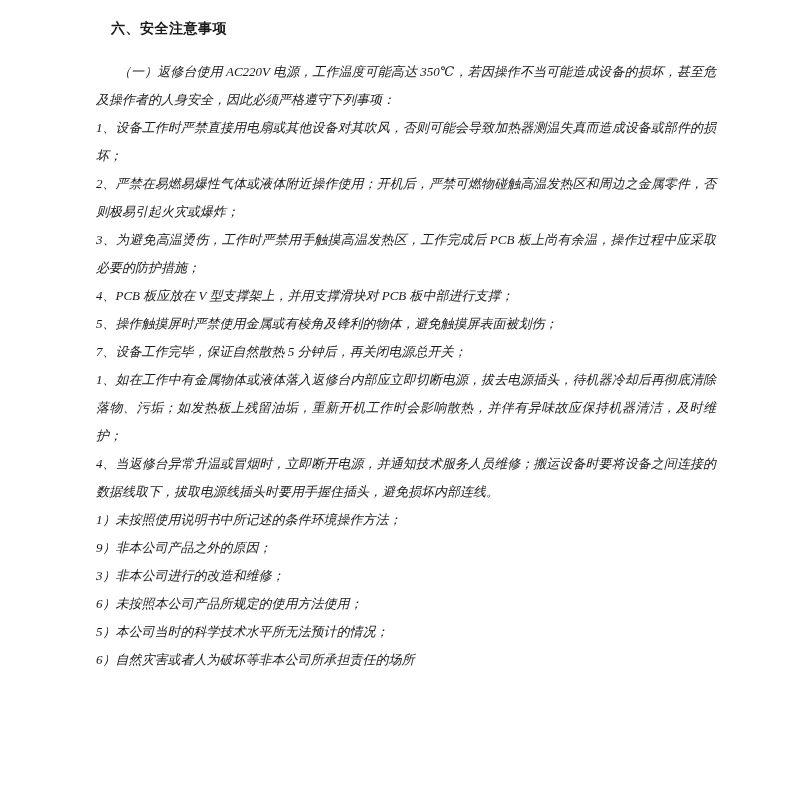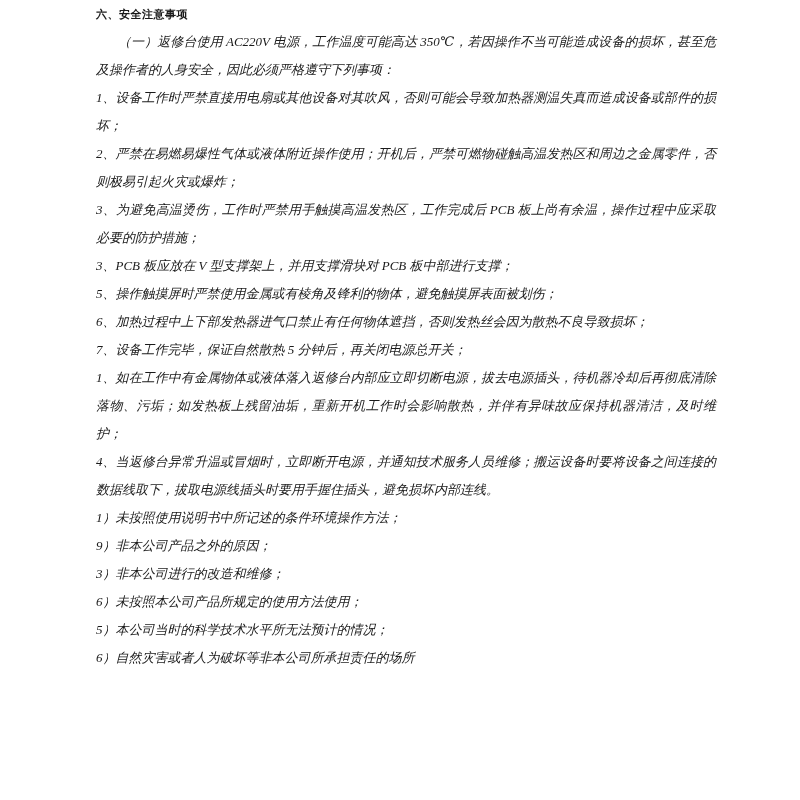--- a/index.html
+++ b/index.html
@@ -17,23 +17,23 @@
     position: absolute;
     left: 96px;
     top: 0;
     width: 620px;
     font-family: "Liberation Serif", "DejaVu Serif", serif;
     font-size: 13px;
     line-height: 28px;
     color: #1a1a1a;
   }
   .doc-title {
-    font-size: 11px;
+    font-size: 14px;
     font-weight: bold;
-    margin: 0;
+    margin: 15px;
     line-height: 28px;
     letter-spacing: 0.5px;
   }
   .para {
     margin: 0;
     text-align: justify;
     line-height: 28px;
     font-style: italic;
   }
   .para.indent {
@@ -43,23 +43,22 @@
 </head>
 <body>
 
 <div class="page">
   <h1 class="doc-title">六、安全注意事项</h1>
 
   <p class="para indent">（一）返修台使用 AC220V 电源，工作温度可能高达 350℃，若因操作不当可能造成设备的损坏，甚至危及操作者的人身安全，因此必须严格遵守下列事项：</p>
   <p class="para">1、设备工作时严禁直接用电扇或其他设备对其吹风，否则可能会导致加热器测温失真而造成设备或部件的损坏；</p>
   <p class="para">2、严禁在易燃易爆性气体或液体附近操作使用；开机后，严禁可燃物碰触高温发热区和周边之金属零件，否则极易引起火灾或爆炸；</p>
   <p class="para">3、为避免高温烫伤，工作时严禁用手触摸高温发热区，工作完成后 PCB 板上尚有余温，操作过程中应采取必要的防护措施；</p>
-  <p class="para">3、PCB 板应放在 V 型支撑架上，并用支撑滑块对 PCB 板中部进行支撑；</p>
+  <p class="para">4、PCB 板应放在 V 型支撑架上，并用支撑滑块对 PCB 板中部进行支撑；</p>
   <p class="para">5、操作触摸屏时严禁使用金属或有棱角及锋利的物体，避免触摸屏表面被划伤；</p>
-  <p class="para">6、加热过程中上下部发热器进气口禁止有任何物体遮挡，否则发热丝会因为散热不良导致损坏；</p>
   <p class="para">7、设备工作完毕，保证自然散热 5 分钟后，再关闭电源总开关；</p>
   <p class="para">1、如在工作中有金属物体或液体落入返修台内部应立即切断电源，拔去电源插头，待机器冷却后再彻底清除落物、污垢；如发热板上残留油垢，重新开机工作时会影响散热，并伴有异味故应保持机器清洁，及时维护；</p>
   <p class="para">4、当返修台异常升温或冒烟时，立即断开电源，并通知技术服务人员维修；搬运设备时要将设备之间连接的数据线取下，拔取电源线插头时要用手握住插头，避免损坏内部连线。</p>
   <p class="para">1）未按照使用说明书中所记述的条件环境操作方法；</p>
   <p class="para">9）非本公司产品之外的原因；</p>
   <p class="para">3）非本公司进行的改造和维修；</p>
   <p class="para">6）未按照本公司产品所规定的使用方法使用；</p>
   <p class="para">5）本公司当时的科学技术水平所无法预计的情况；</p>
   <p class="para">6）自然灾害或者人为破坏等非本公司所承担责任的场所</p>
 </div>

